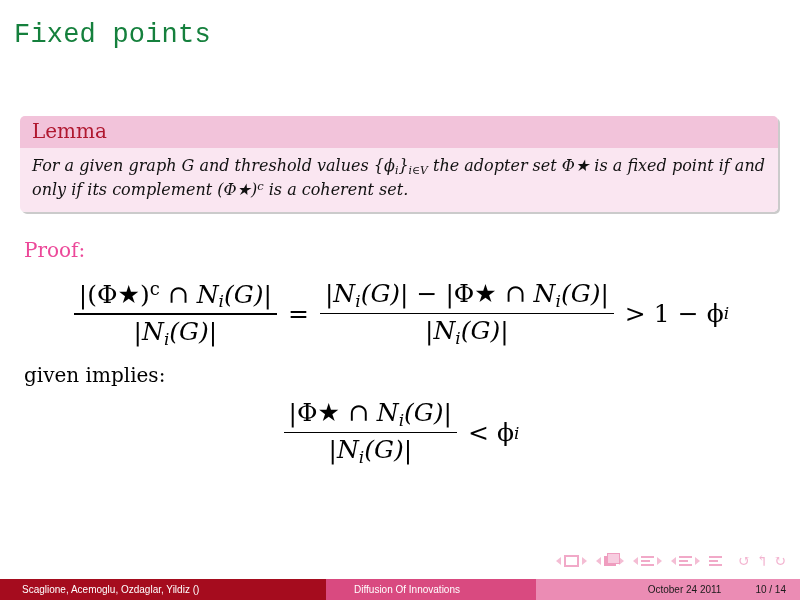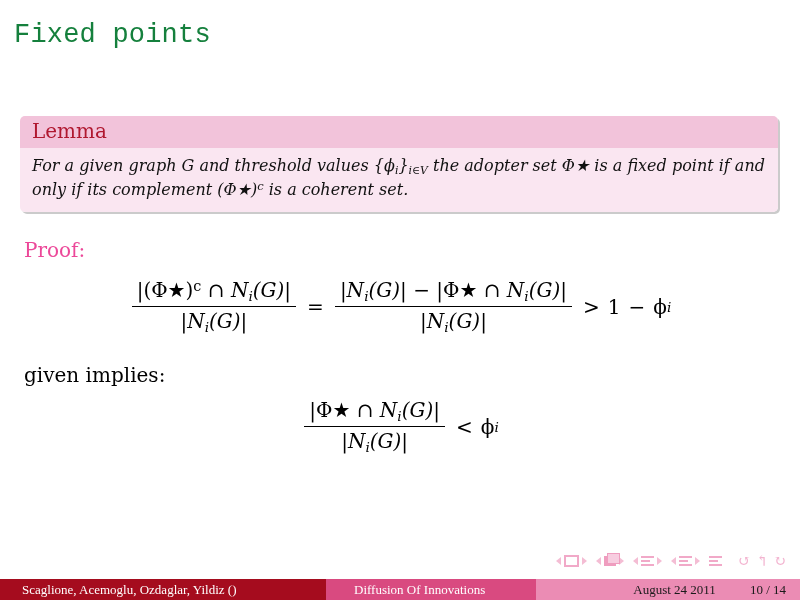--- a/index.html
+++ b/index.html
@@ -74,21 +74,21 @@
   }
 
   
   .math-row {
     position: absolute;
     width: 100%;
     display: flex;
     justify-content: center;
     align-items: center;
     font-family: "DejaVu Serif", "Liberation Serif", serif;
-    font-size: 20px;
+    font-size: 25px;
     color: #000000;
   }
   #eq1 { top: 278px; left: 0; }
   #eq2 { top: 398px; left: 0; }
 
   .frac {
     display: inline-flex;
     flex-direction: column;
     align-items: center;
     vertical-align: middle;
@@ -186,22 +186,22 @@
     line-height: 1;
   }
 
   
   .footer {
     position: absolute;
     left: 0; bottom: 0;
     width: 800px;
     height: 21px;
     display: flex;
-    font-family: Liberation Serif, serif;
-    font-size: 13px;
+    font-family: Liberation Sans, sans-serif;
+    font-size: 10px;
     color: #ffffff;
   }
   .foot-left {
     background: #a50c1e;
     flex: 0 0 326px;
     display: flex; align-items: center;
     padding-left: 22px;
     box-sizing: border-box;
     white-space: nowrap;
   }
@@ -315,16 +315,16 @@
     <span>↺</span>
     <span>↰</span>
     <span>↻</span>
   </div>
 </div>
 
 <div class="footer">
   <div class="foot-left">Scaglione, Acemoglu, Ozdaglar, Yildiz  ()</div>
   <div class="foot-mid">Diffusion Of Innovations</div>
   <div class="foot-right">
-    <span class="foot-date">August 24 2011</span>
+    <span class="foot-date">October 24 2011</span>
     <span>10 / 14</span>
   </div>
 </div>
 
 </body></html>

